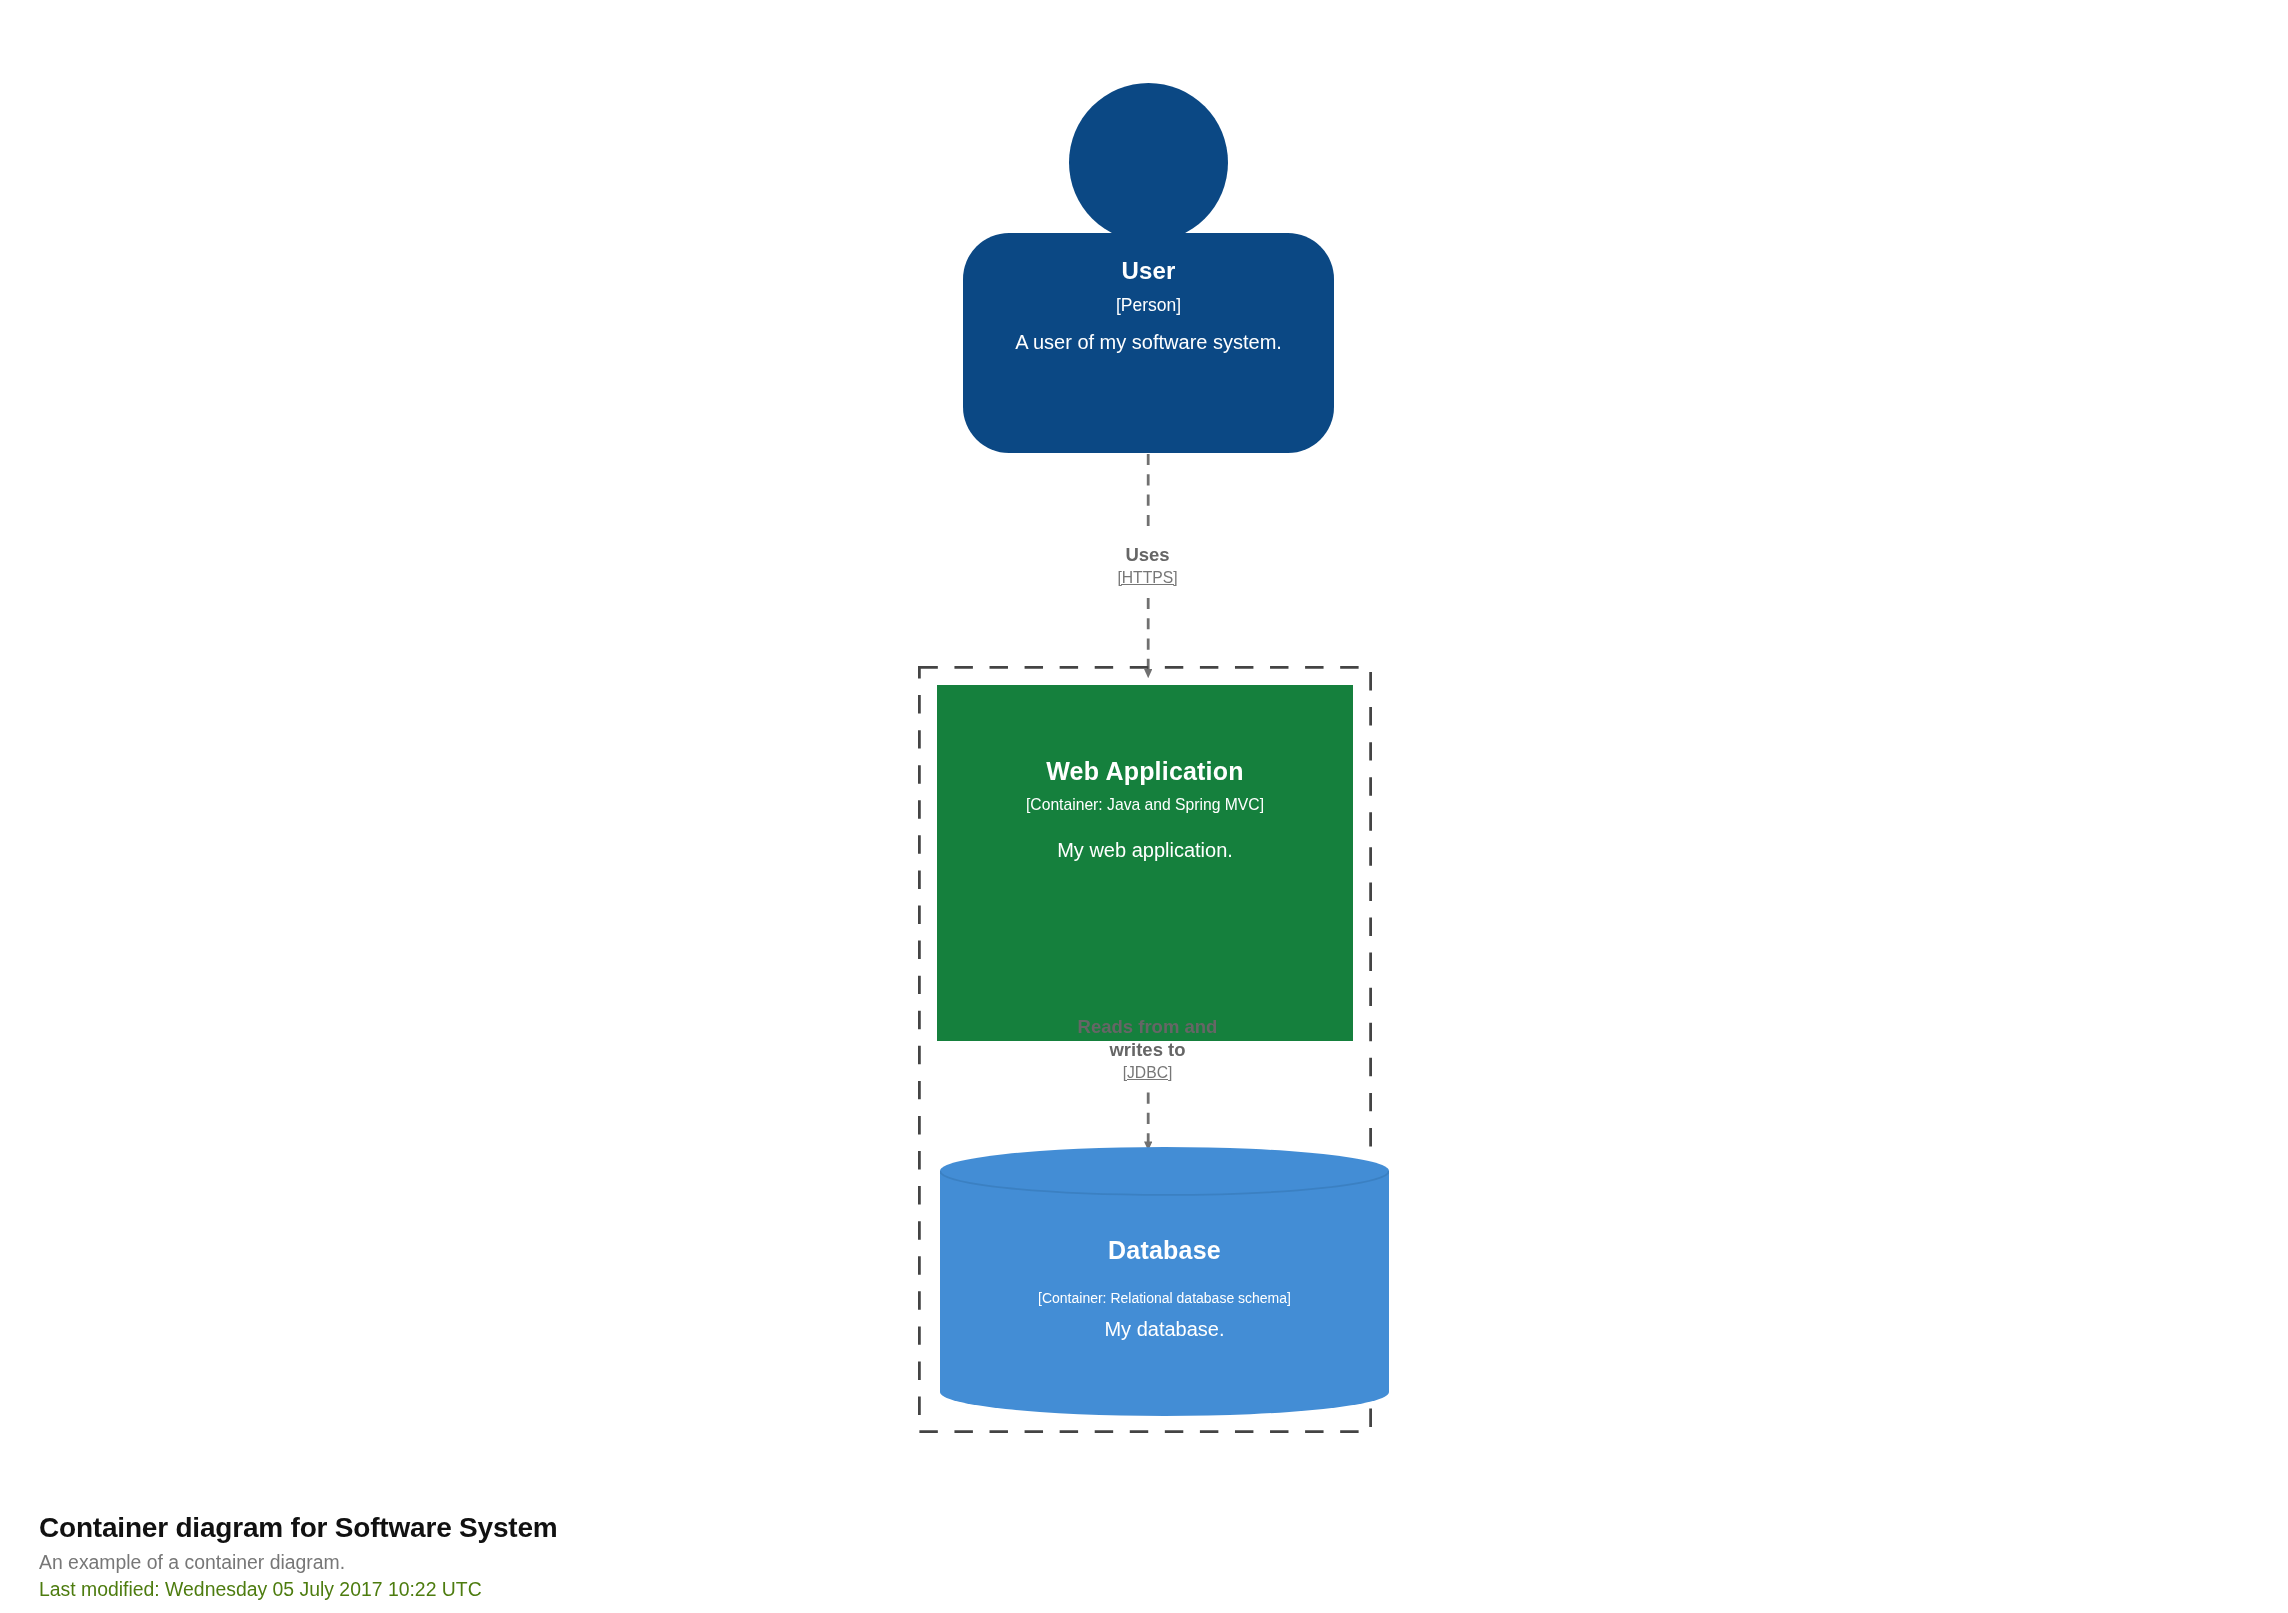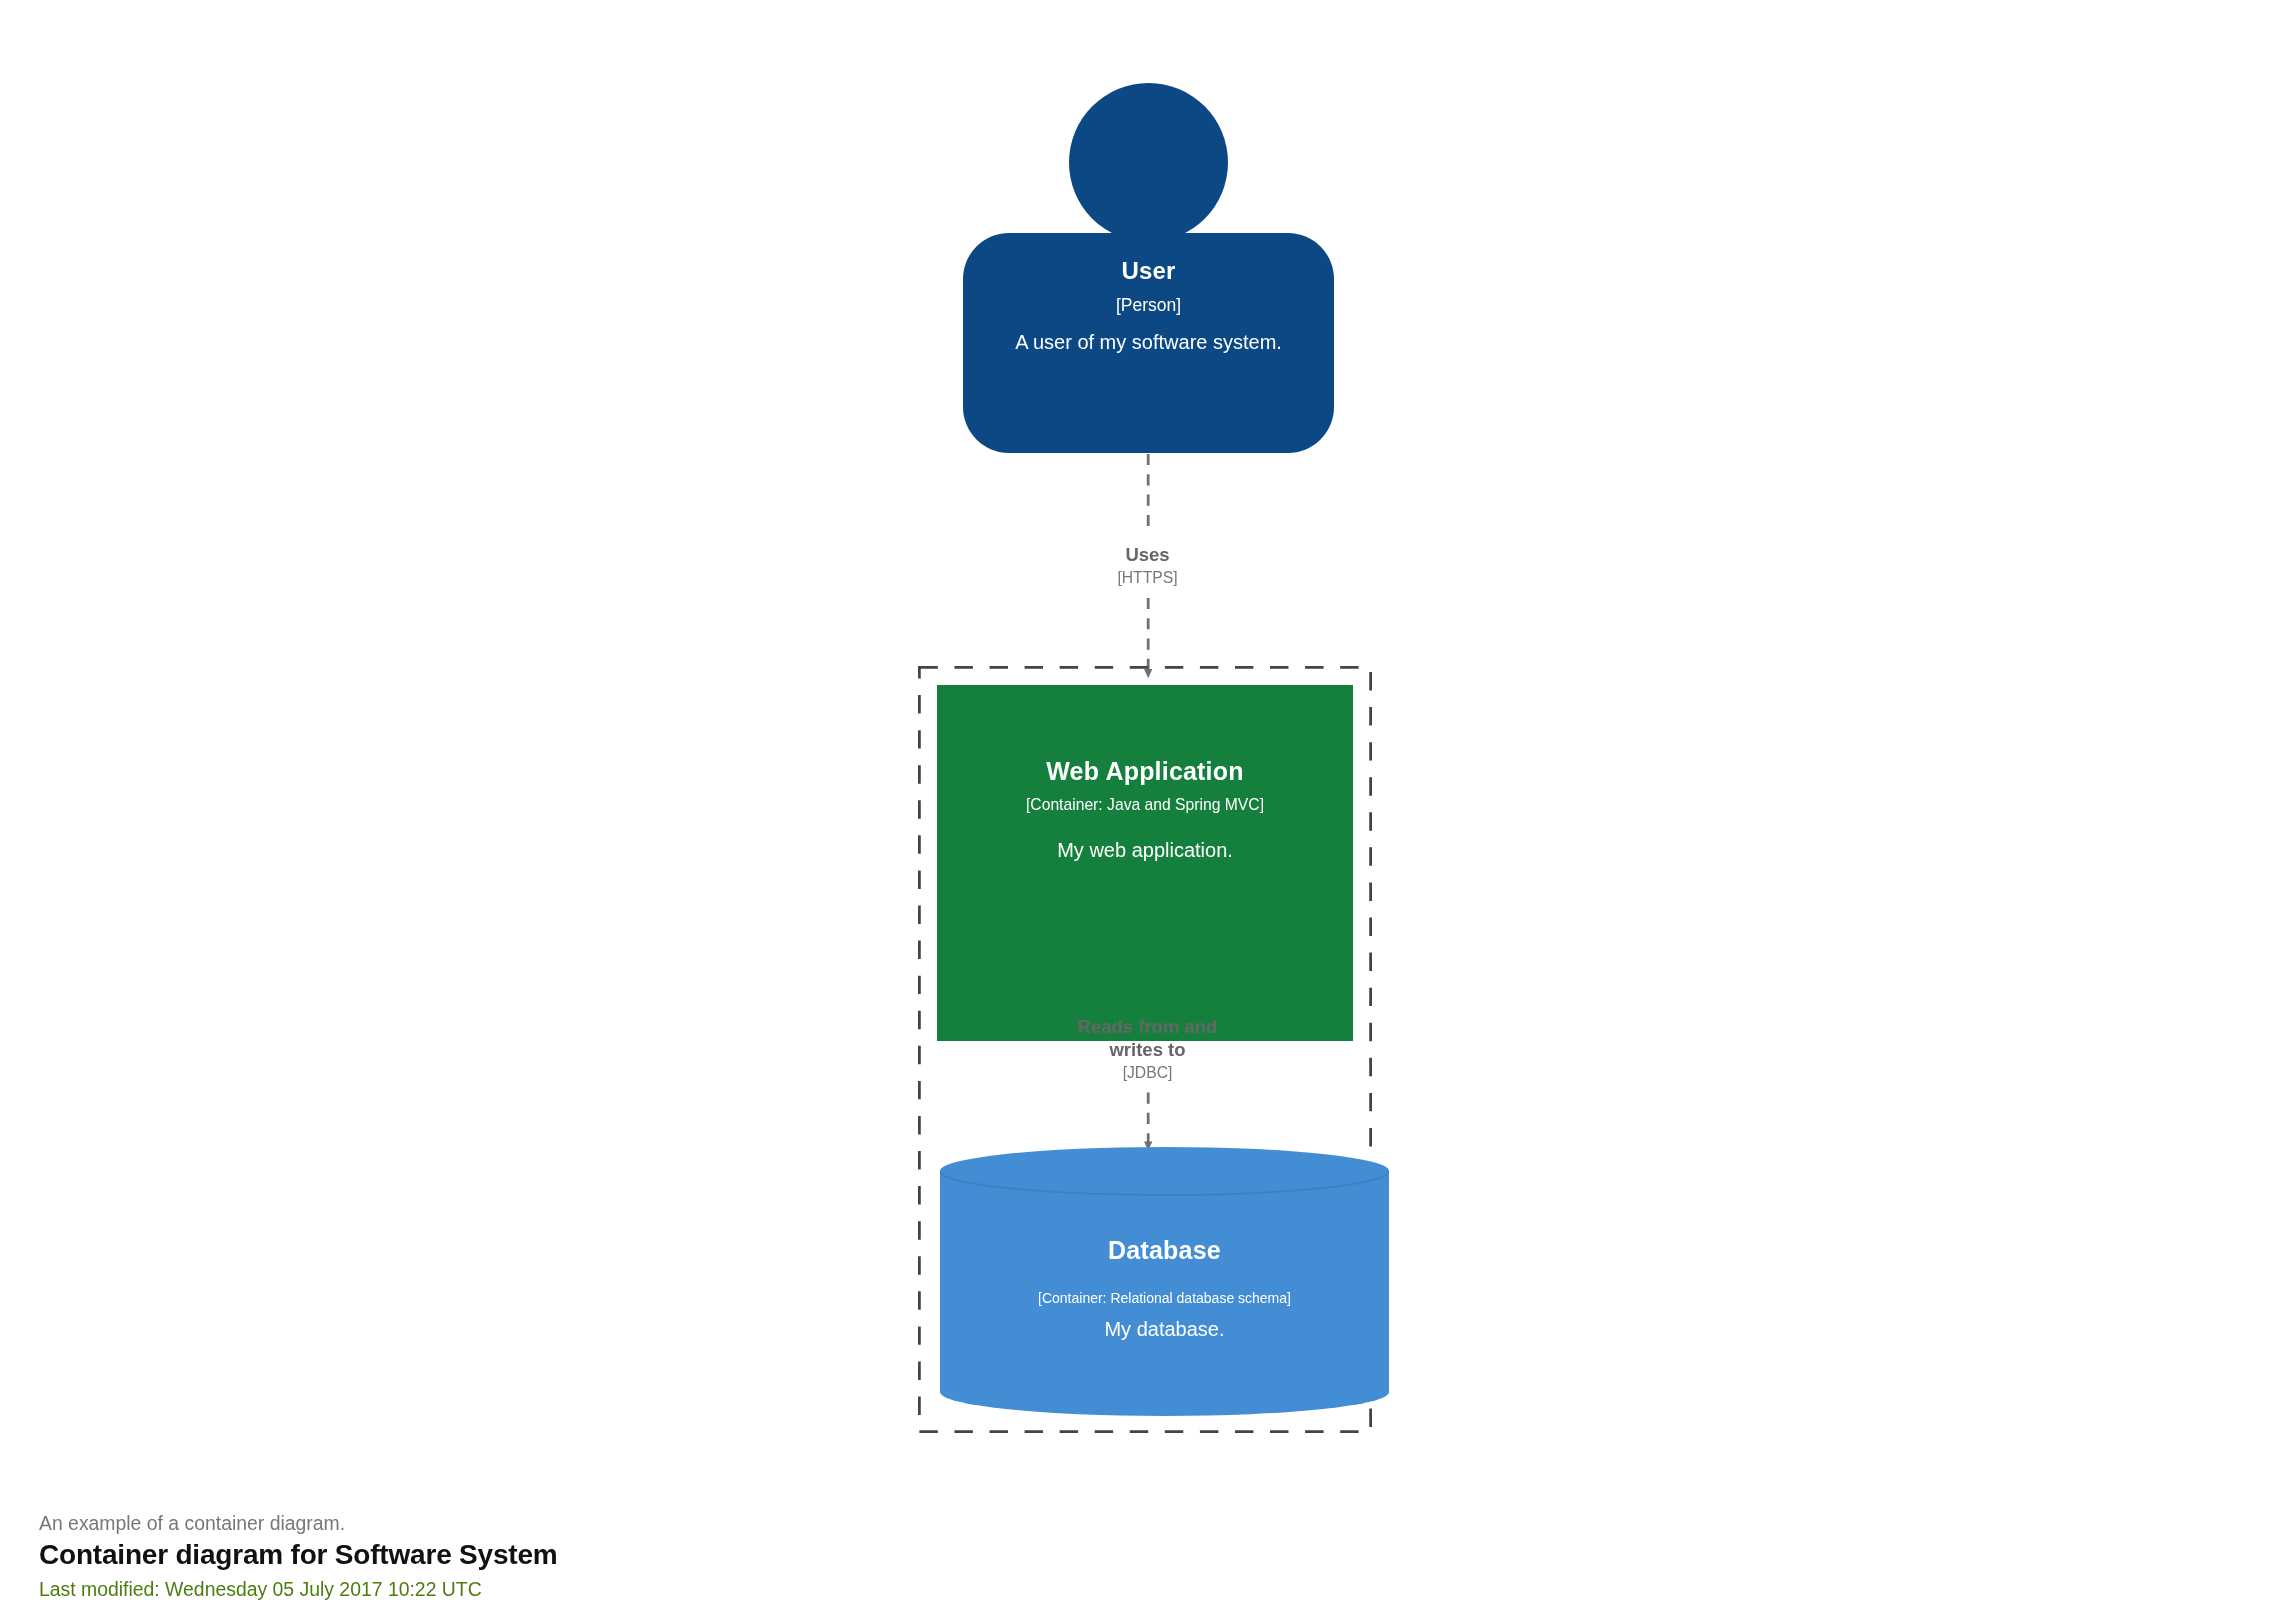--- a/index.html
+++ b/index.html
@@ -134,20 +134,21 @@
     font-weight: bold;
     font-size: 18.5px;
     line-height: 1.25;
     color: #666666;
   }
   .rel-tech {
     font-weight: normal;
     font-size: 15.7px;
     color: #777777;
     margin-top: 2.8px;
+    text-decoration: underline;
   }
   #rel-uses-label {
     left: 1000px;
     top: 543px;
     width: 295px;
   }
   #rel-readswrites-label {
     left: 1000px;
     top: 1015px;
     width: 295px;
@@ -244,19 +245,19 @@
     <div class="rel-tech">[HTTPS]</div>
   </div>
 
   <div class="rel-label" id="rel-readswrites-label">
     <div class="rel-desc">Reads from and</div>
     <div class="rel-desc">writes to</div>
     <div class="rel-tech">[JDBC]</div>
   </div>
 
   <div id="caption">
+    <div id="caption-title">Container diagram for Software System</div>
     <div id="caption-desc">An example of a container diagram.</div>
-    <div id="caption-title">Container diagram for Software System</div>
     <div id="caption-modified">Last modified: Wednesday 05 July 2017 10:22 UTC</div>
   </div>
 
 </div>
 
 
 </body></html>

